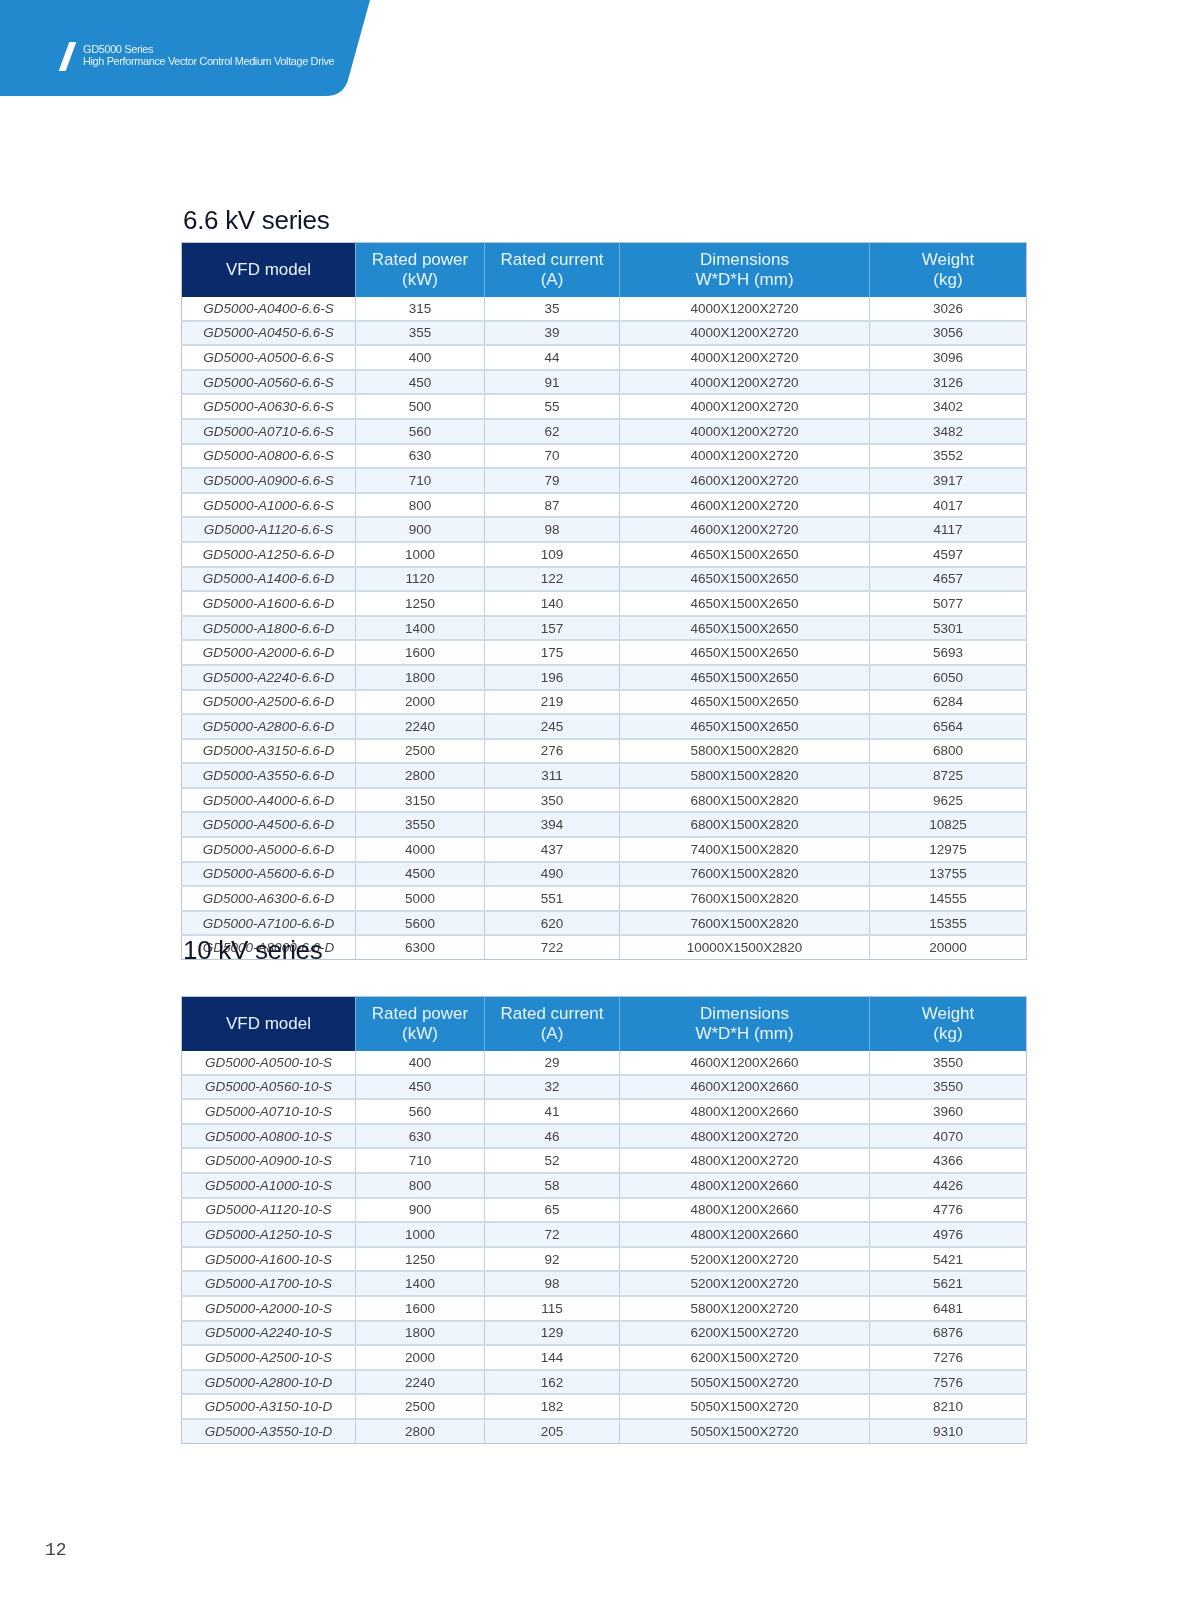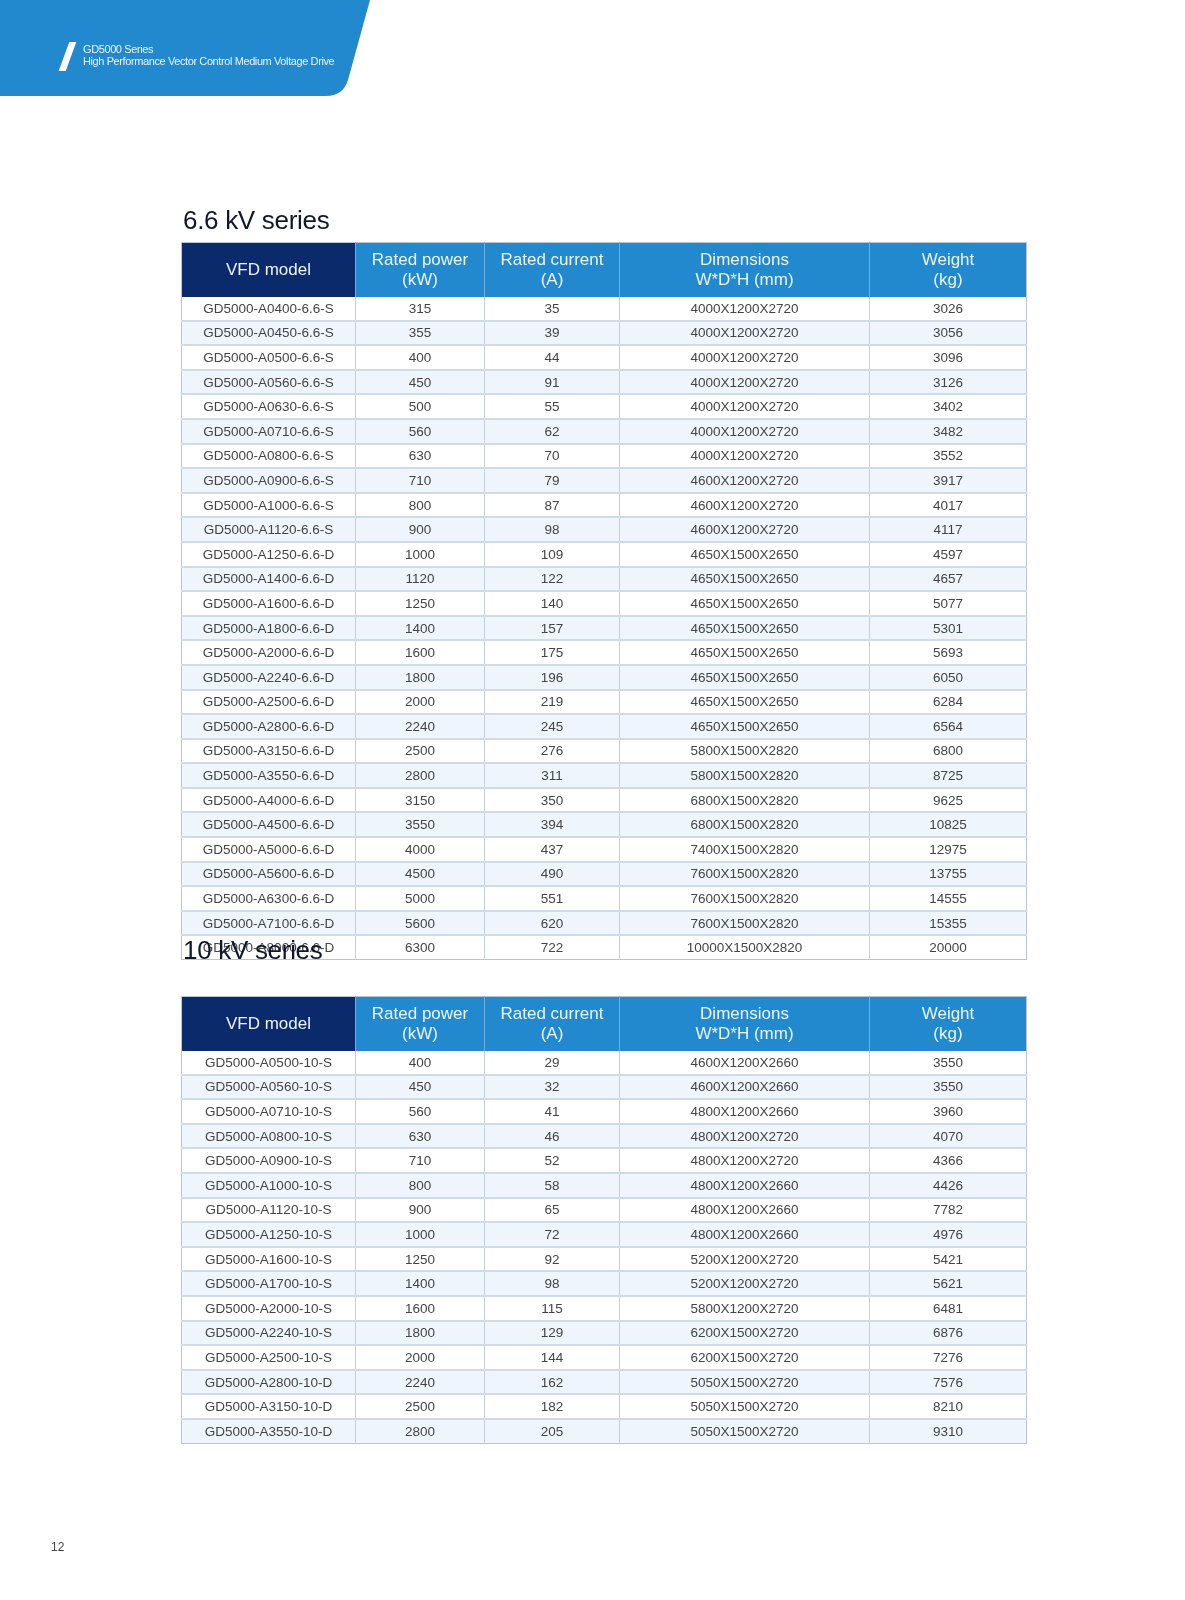--- a/index.html
+++ b/index.html
@@ -34,25 +34,25 @@
   table.spec th {
     background: #2389cf; color: #eaf4fb; font-weight: normal;
     font-size: 17px; line-height: 20px; height: 54px; padding: 0;
     border-left: 1px solid #6fb1de; text-align: center;
   }
   table.spec th.model { background: #0b2a6b; border-left: none; }
   table.spec td {
     font-size: 13.5px; color: #444; text-align: center; height: 22.6px;
     padding: 0; border-left: 1px solid #c3d0db; border-top: 2px solid #cfdbe5;
   }
-  table.spec td:first-child { border-left: none; }
+  table.spec td:first-child { border-left: none; font-style: italic; }
   table.spec tbody tr:nth-child(even) td { background: #eef5fc; }
   table.spec tbody tr:first-child td { border-top: none; }
   .page-number {
-    position: absolute; left: 51px; top: 1540px; font-size: 12px; color: #444;
+    position: absolute; left: 45px; top: 1540px; font-size: 18px; color: #444; font-family: Liberation Mono, monospace;
   }
 </style>
 </head>
 <body>
 
 <div class="banner"></div>
 <div class="banner-slash"></div>
 <div class="banner-text">
   <div>GD5000 Series</div>
   <div>High Performance Vector Control Medium Voltage Drive</div>
@@ -328,21 +328,21 @@
         <td>800</td>
         <td>58</td>
         <td>4800X1200X2660</td>
         <td>4426</td>
       </tr>
       <tr>
         <td>GD5000-A1120-10-S</td>
         <td>900</td>
         <td>65</td>
         <td>4800X1200X2660</td>
-        <td>7782</td>
+        <td>4776</td>
       </tr>
       <tr>
         <td>GD5000-A1250-10-S</td>
         <td>1000</td>
         <td>72</td>
         <td>4800X1200X2660</td>
         <td>4976</td>
       </tr>
       <tr>
         <td>GD5000-A1600-10-S</td>

